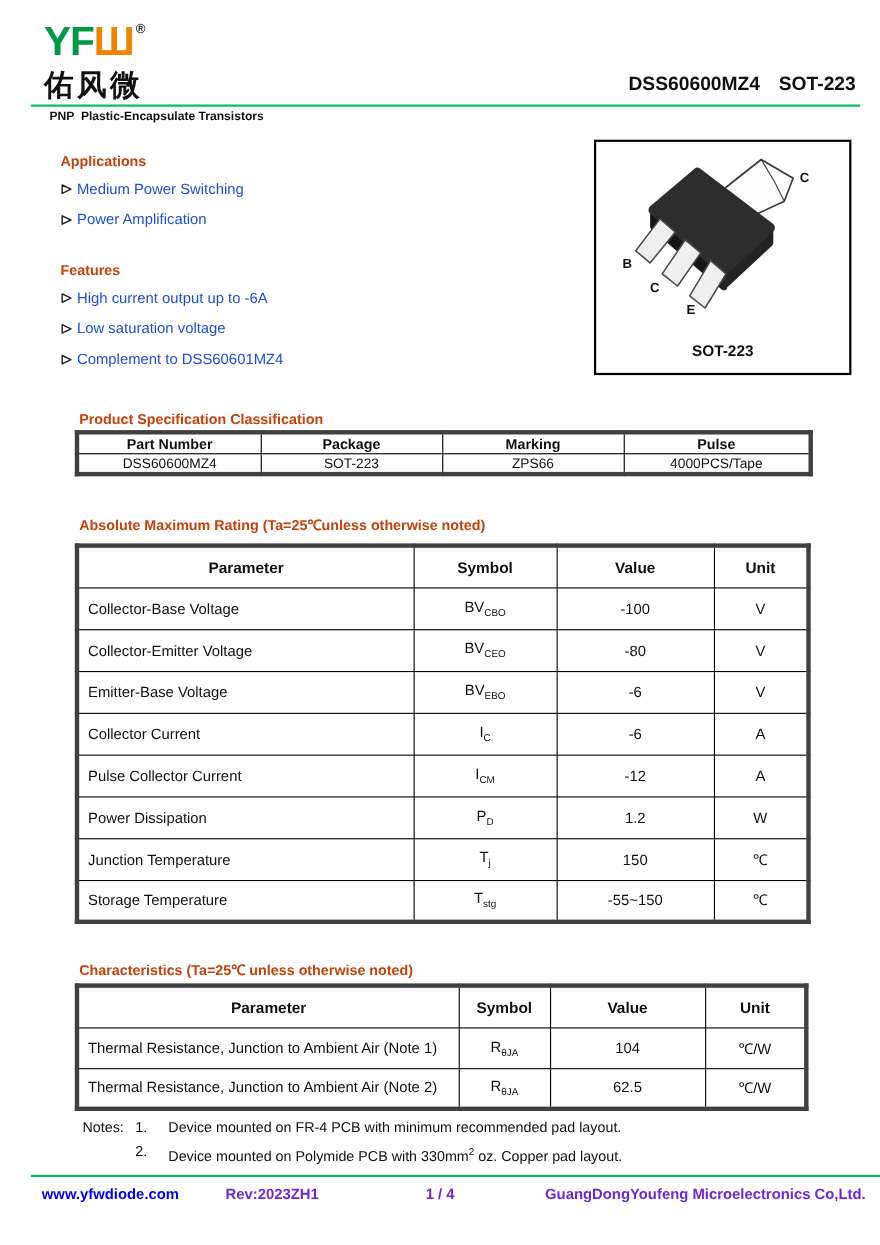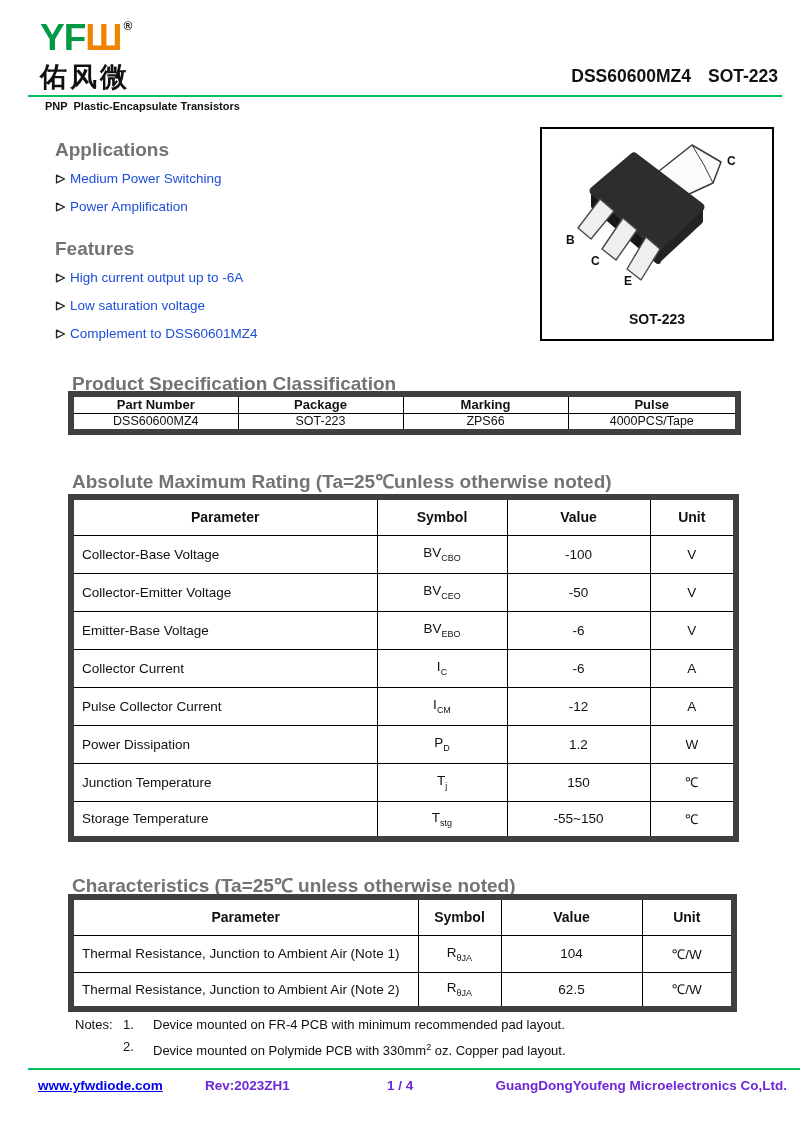--- a/index.html
+++ b/index.html
@@ -13,39 +13,39 @@
   .logo-green { color: #009A44; text-align: center; }
   .logo-orange { color: #F08300; }
   .logo-reg { font-size: 12px; color: #222; vertical-align: 20px; letter-spacing: 0; margin-left: 2px; font-weight: bold; }
   .logo-cn { font-size: 27px; font-weight: bold; color: #111; letter-spacing: 3px; margin-top: 1px; }
   .doc-title { position: absolute; top: 66px; right: 22px; font-size: 17.5px; font-weight: bold; color: #111; display: flex; gap: 17px; }
   .rule { position: absolute; height: 2px; background: #00BE5F; }
   .rule-top { top: 95px; left: 28px; width: 754px; }
   .subtitle { position: absolute; top: 100px; left: 45px; font-size: 11px; font-weight: bold; color: #111; white-space: pre; }
 
   
-  .section-h { color: #737373; font-weight: bold; font-size: 19px; }
+  .section-h { color: #c2410c; font-weight: bold; font-size: 13px; }
   .apps { position: absolute; left: 55px; top: 139px; }
   .feats { position: absolute; left: 55px; top: 238px; }
   .blist { margin-top: 10px; }
   .bitem { display: flex; align-items: flex-start; gap: 4px; font-size: 13.5px; color: #1d4ed8; margin-bottom: 13px; }
   .bullet { flex: 0 0 auto; margin-top: 2px; }
 
   
   .pkg-box { position: absolute; left: 540px; top: 127px; width: 234px; height: 214px; border: 2px solid #000; background: #fff; }
   .pkg-label { position: absolute; bottom: 12px; left: 0; right: 0; text-align: center; font-size: 14px; font-weight: bold; color: #111; }
 
   
   .spec-h  { position: absolute; left: 72px; top: 373px; }
   .amr-h   { position: absolute; left: 72px; top: 468px; }
   .char-h  { position: absolute; left: 72px; top: 872px; }
 
   
   table { border-collapse: collapse; table-layout: fixed; background: #fff; }
-  .dtable { position: absolute; border: 6px solid #404040; }
+  .dtable { position: absolute; border: 4px solid #404040; }
   .dtable th, .dtable td { border: 1px solid #000; text-align: center; vertical-align: middle; color: #111; }
   .dtable th { font-weight: bold; }
   td.param { text-align: left; padding-left: 8px; }
 
   .spec-table { left: 68px; top: 391px; width: 667px; }
   .spec-table th { height: 19px; font-size: 13px; }
   .spec-table td { height: 19px; font-size: 12.5px; }
 
   .amr-table { left: 68px; top: 494px; width: 665px; }
   .amr-table th { height: 38px; font-size: 14px; }
@@ -60,21 +60,21 @@
 
   
   .notes { position: absolute; left: 75px; top: 1014px; font-size: 13px; color: #111; }
   .note-row { display: flex; line-height: 22px; }
   .note-label { width: 48px; font-weight: normal; }
   .note-num { width: 30px; }
 
   
   .rule-bottom { top: 1068px; left: 28px; width: 772px; }
   .footer-item { position: absolute; top: 1078px; font-size: 13.5px; font-weight: bold; color: #6d28d9; }
-  .f-link { left: 38px; color: #0000EE; text-decoration: underline; cursor: pointer; }
+  .f-link { left: 38px; color: #0000EE; cursor: pointer; }
   .f-rev { left: 205px; }
   .f-page { left: 387px; }
   .f-company { right: 13px; }
 </style>
 </head>
 <body>
 
 <div class="page">
 
   <div class="logo">
@@ -196,21 +196,21 @@
     </tr>
     <tr>
       <td class="param">Collector-Base Voltage</td>
       <td><span>BV</span><sub>CBO</sub></td>
       <td>-100</td>
       <td>V</td>
     </tr>
     <tr>
       <td class="param">Collector-Emitter Voltage</td>
       <td><span>BV</span><sub>CEO</sub></td>
-      <td>-50</td>
+      <td>-80</td>
       <td>V</td>
     </tr>
     <tr>
       <td class="param">Emitter-Base Voltage</td>
       <td><span>BV</span><sub>EBO</sub></td>
       <td>-6</td>
       <td>V</td>
     </tr>
     <tr>
       <td class="param">Collector Current</td>

